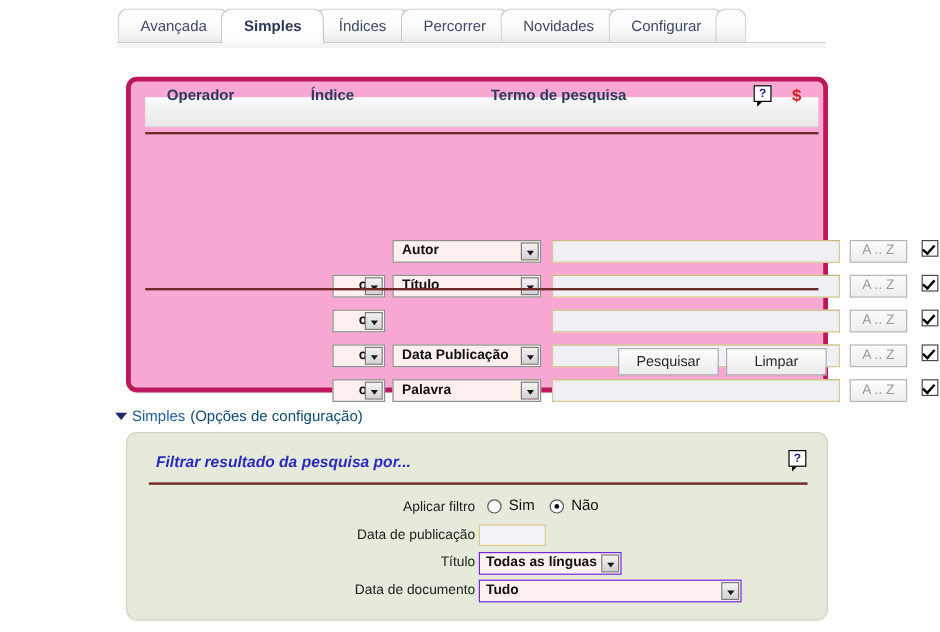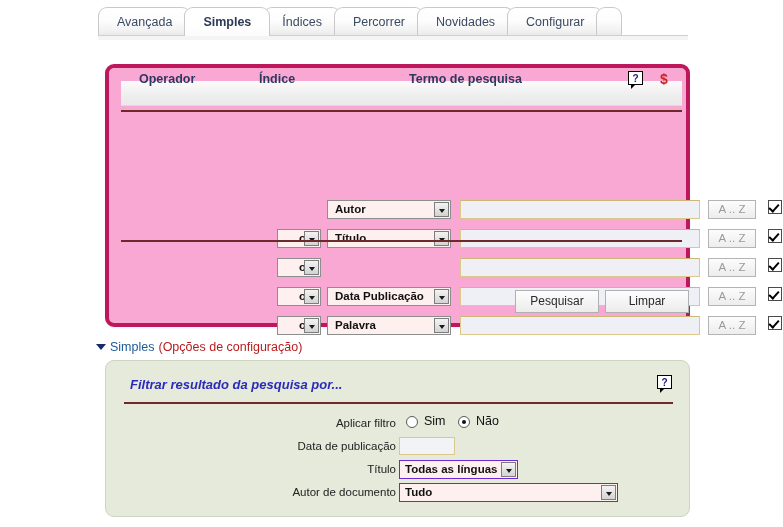--- a/index.html
+++ b/index.html
@@ -183,21 +183,21 @@
   #ocultar-tri {
     width: 0; height: 0;
     border-left: 5px solid transparent;
     border-right: 5px solid transparent;
     border-top: 6px solid #1a2b6b;
     cursor: pointer;
   }
   #ocultar-link {
     color: #1d5a96; text-decoration: none; cursor: pointer;
   }
-  #ocultar-note { color: #b91c1c; }
+  #ocultar-note { color: #0c4a6e; }
 
   
   #filter-panel {
     left: 105px; top: 360px; width: 585px; height: 157px;
     background: #e5eadb;
     border: 1px solid #cdd4c0;
     padding-left: 24px;
   }
   #filter-title {
     position: absolute; left: 24px; top: 16px;
@@ -368,20 +368,20 @@
 
     <div class="flabel" style="left:155px; top:79px; width:135px;">Data de publicação</div>
     <div id="date-input"></div>
 
     <div class="flabel" style="left:205px; top:102px; width:85px;">Título</div>
     <div class="fsel" id="lingua-sel">
       <span>Todas as línguas</span>
       <span class="arrow-btn"></span>
     </div>
 
-    <div class="flabel" style="left:150px; top:125px; width:140px;">Autor de documento</div>
+    <div class="flabel" style="left:150px; top:125px; width:140px;">Data de documento</div>
     <div class="fsel" id="tipo-sel">
       <span>Tudo</span>
       <span class="arrow-btn"></span>
     </div>
   </div>
 
 </div>
 
 </body></html>

